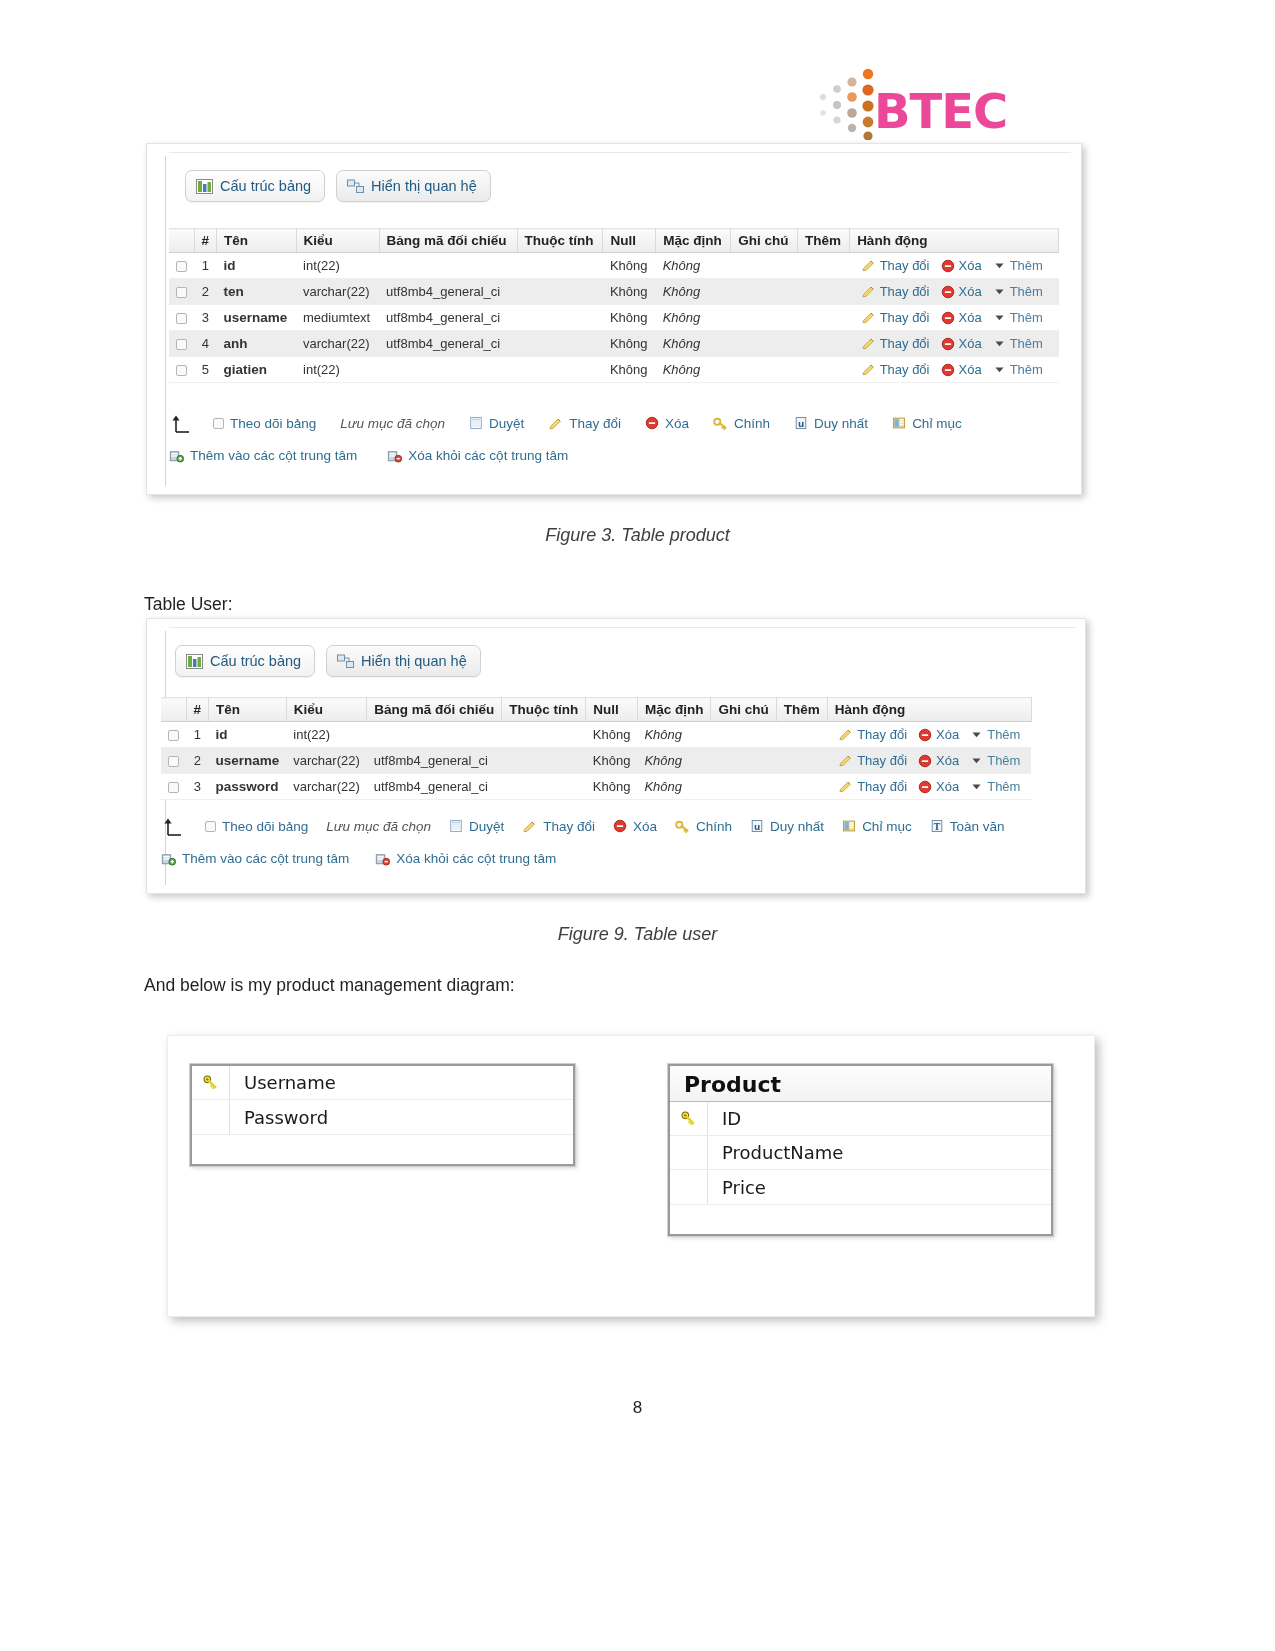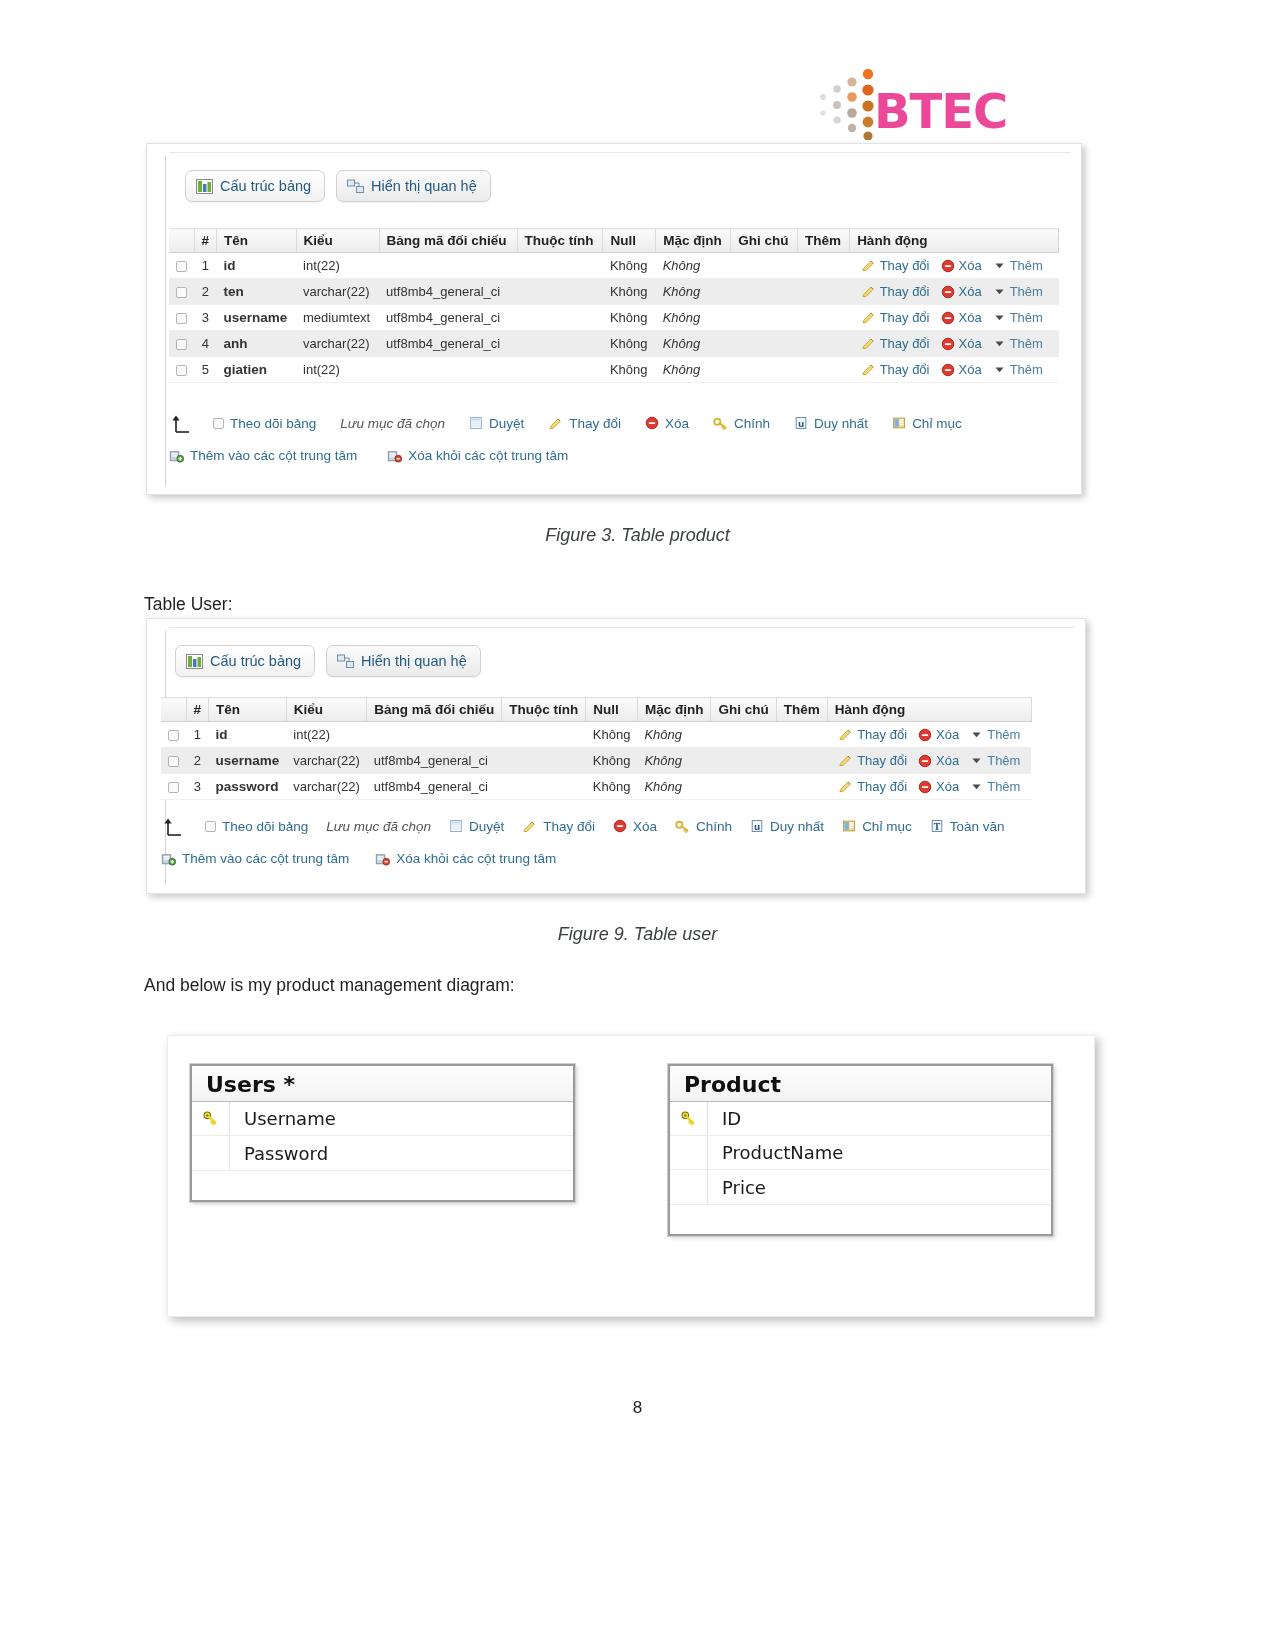--- a/index.html
+++ b/index.html
@@ -731,21 +731,20 @@
       </div>
   </div>
 </div>
 
 <div class="caption" style="top:924px;">Figure 9. Table user</div>
 
 <div class="para" style="left:144px; top:975px;">And below is my product management diagram:</div>
 
 <div class="erd">
   <div class="ertable" id="er0" style="left:22px; top:28px; width:385px;">
-    <div class="ertitle">Users *</div>
     <div class="erbody">
         <div class="errow">
           <span class="erkeycell">
             <svg width="17" height="17" viewBox="0 0 16 16" style="vertical-align:middle;flex:0 0 auto">
               <circle cx="5" cy="5" r="3.1" fill="#f5e03a" stroke="#7a6a10" stroke-width="1"></circle>
               <circle cx="5" cy="5" r="1.1" fill="#8a7a18"></circle>
               <path d="M6.8 6.6 L12.4 12.4" stroke="#e8d324" stroke-width="2.4" stroke-linecap="round"></path>
               <path d="M10 10 L8.8 11.6 M11.6 11.6 L10.6 13.2" stroke="#e8d324" stroke-width="2.1" stroke-linecap="round"></path>
             </svg>
           </span>

